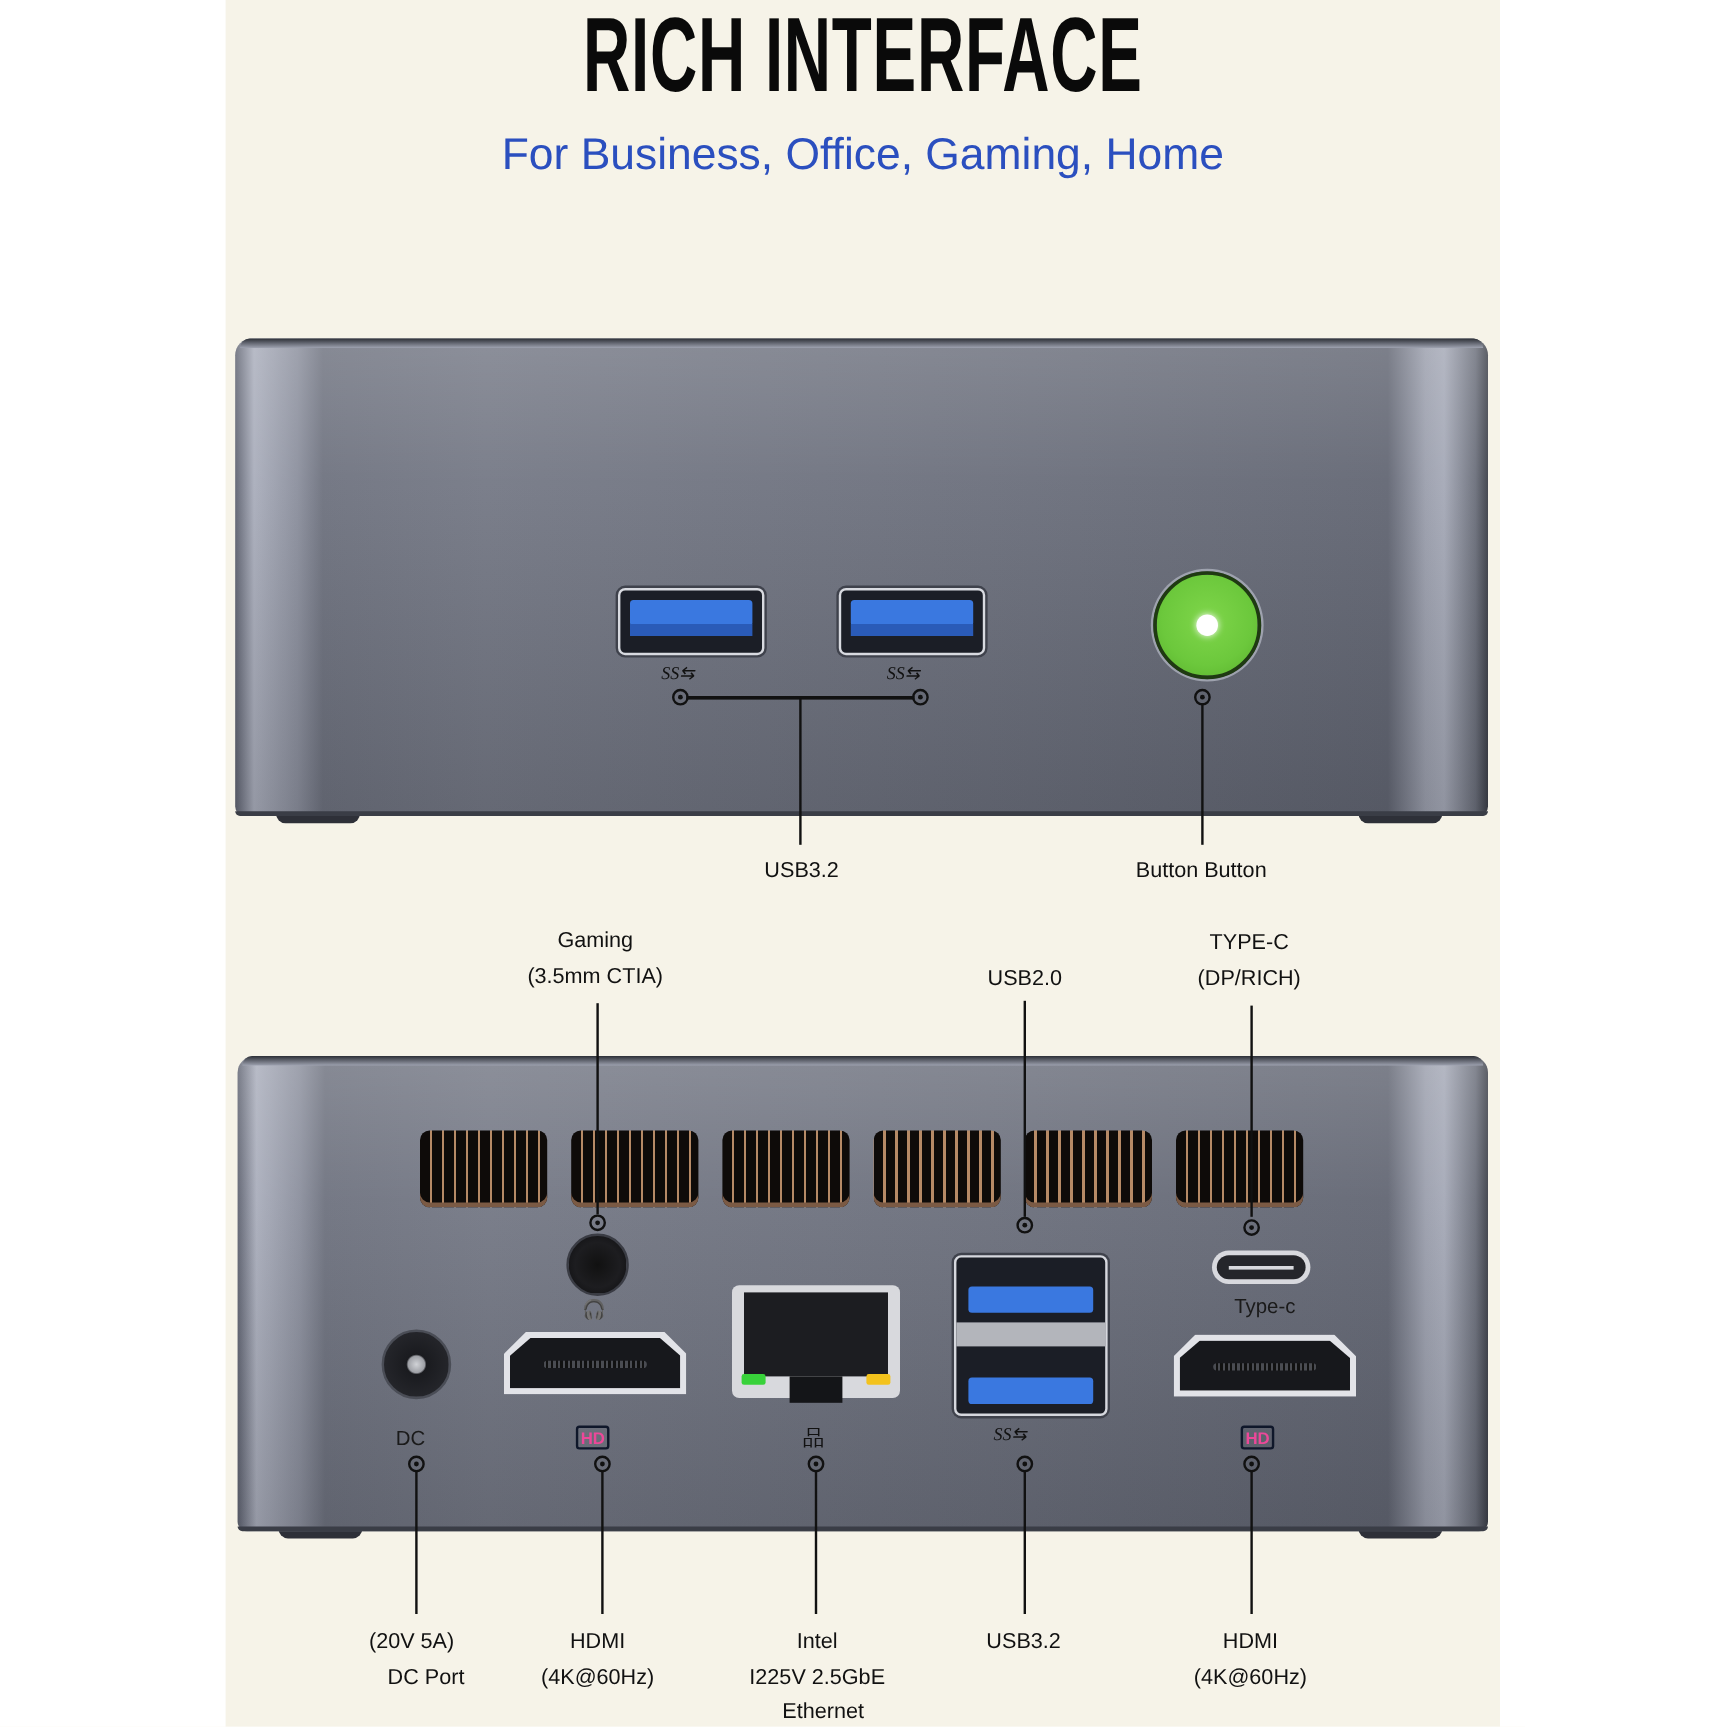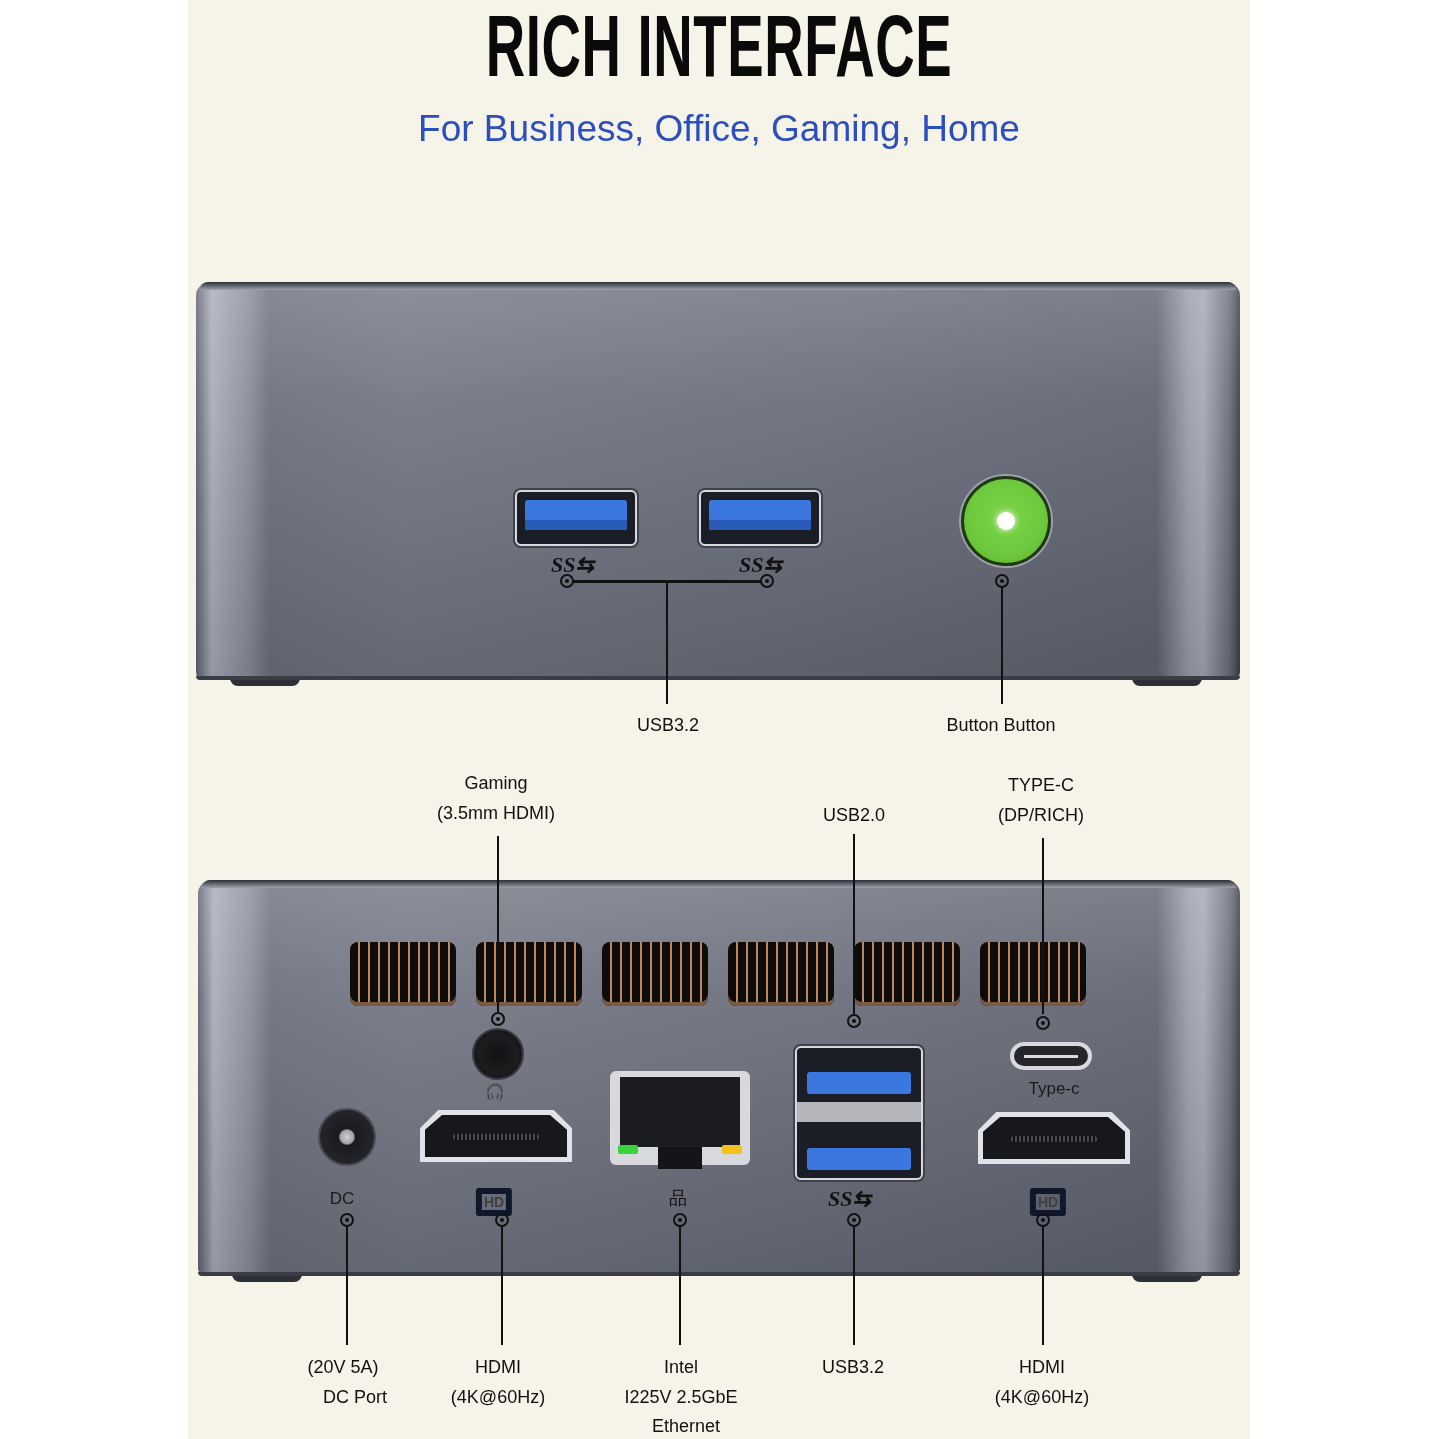--- a/index.html
+++ b/index.html
@@ -15,21 +15,21 @@
   .device .shade { position:absolute; inset:0; border-radius:inherit;
      background:linear-gradient(180deg,rgba(255,255,255,0.18) 0%,rgba(255,255,255,0.06) 30%,rgba(0,0,0,0.12) 100%); }
   .device .lip { position:absolute; left:4px; right:4px; top:0; height:8px; border-radius:14px 14px 0 0; background:linear-gradient(180deg,#2c2f36,#9ea2b0); }
   .device .bottomline { position:absolute; left:0; right:0; bottom:0; height:4px; background:#3a3d46; border-radius:0 0 8px 8px; }
   .foot { position:absolute; width:70px; height:8px; background:#2e3038; border-radius:0 0 8px 8px; }
 
   .usb-a { position:absolute; width:118px; height:52px; border:2px solid #d8dae0; border-radius:6px; background:#1b1e26; box-shadow:0 0 0 2px #3f424c; }
   .usb-a .tongue { position:absolute; left:8px; right:8px; top:8px; height:22px; background:#3a78e0; border-radius:3px; }
   .usb-a .tongue:after { content:""; position:absolute; left:0; right:0; bottom:-8px; height:10px; background:#2a5bb8; }
 
-  .ss { position:absolute; font-style:italic; font-size:22px; color:#111; font-family:"Liberation Serif", serif;font-weight:bold; }
+  .ss { position:absolute; font-style:italic; font-size:15px; color:#111; font-family:"Liberation Serif", serif; }
   .dot { position:absolute; width:10px; height:10px; border:2px solid #111; border-radius:50%; background:transparent; }
   .dot:after { content:""; position:absolute; left:3px; top:3px; width:4px; height:4px; background:#111; border-radius:50%; }
   .vline { position:absolute; width:2px; background:#111; }
   .hline { position:absolute; height:3px; background:#111; }
 
   .power { position:absolute; width:84px; height:84px; border-radius:50%; background:radial-gradient(circle at 50% 45%,#7fd64a 0%,#6cc83c 60%,#58b02c 100%); border:3px solid #1f3a12; box-shadow:0 0 0 2px #9ea2ae; }
   .power .led { position:absolute; left:33px; top:33px; width:18px; height:18px; border-radius:50%; background:#fff; box-shadow:0 0 6px #fff; }
 
   .vent { position:absolute; width:106px; height:64px; border-radius:8px; background:repeating-linear-gradient(90deg,#0e0b09 0px,#0e0b09 8px,#b68a66 8px,#b68a66 10px); box-shadow:inset 0 -4px 0 #7b5a44; }
 
@@ -43,21 +43,21 @@
   .rj45 .tab { position:absolute; left:48px; width:44px; top:76px; height:22px; background:#141518; }
   .led-g { position:absolute; left:8px; top:74px; width:20px; height:9px; background:#38d23a; border-radius:2px; }
   .led-y { position:absolute; right:8px; top:74px; width:20px; height:9px; background:#f3c21c; border-radius:2px; }
   .usb-stack { position:absolute; width:124px; height:130px; border:2px solid #d6d8de; border-radius:6px; background:#1b1e26; box-shadow:0 0 0 2px #3f424c; }
   .usb-stack .p { position:absolute; left:10px; right:10px; height:22px; background:#3a78e0; border-radius:3px; }
   .usb-stack .mid { position:absolute; left:0; right:0; top:54px; height:20px; background:#b3b5bb; }
   .typec { position:absolute; width:82px; height:28px; border-radius:14px; background:#d8d9de; }
   .typec .in { position:absolute; left:4px; right:4px; top:4px; bottom:4px; border-radius:10px; background:#25262b; }
   .typec .in:after { content:""; position:absolute; left:10px; right:10px; top:9px; height:3px; background:#d8d9de; }
   .smalltxt { position:absolute; font-size:17px; color:#1a1a1a; transform:translateX(-50%); white-space:nowrap; }
-  .hdbox { position:absolute; font-size:14px; font-weight:bold; color:#404040; border:6px solid #0f172a; border-radius:3px; padding:0 2px; line-height:16px; transform:translateX(-50%); }
+  .hdbox { position:absolute; font-size:14px; font-weight:bold; color:#ec4899; border:2px solid #0f172a; border-radius:3px; padding:0 2px; line-height:16px; transform:translateX(-50%); }
   .icon-glyph { position:absolute; font-size:18px; color:#111; transform:translateX(-50%); }
 </style>
 </head>
 <body>
 
 <div class="panel"></div>
 
 <div class="title">RICH INTERFACE</div>
 <div class="subtitle">For Business, Office, Gaming, Home</div>
 
@@ -85,21 +85,21 @@
 <div class="power" style="left:961px; top:476px;">
     <div class="led"></div>
   </div>
 <div class="dot" style="left:995px; top:574px;"></div>
 <div class="vline" style="left:1001px; top:586px; height:118px;"></div>
 
 <div class="label" style="left:668px; top:710px;">USB3.2</div>
 <div class="label" style="left:1001px; top:710px;">Button Button</div>
 
 <div class="label" style="left:496px; top:768px;">Gaming</div>
-<div class="label" style="left:496px; top:798px;">(3.5mm HDMI)</div>
+<div class="label" style="left:496px; top:798px;">(3.5mm CTIA)</div>
 <div class="label" style="left:854px; top:800px;">USB2.0</div>
 <div class="label" style="left:1041px; top:770px;">TYPE-C</div>
 <div class="label" style="left:1041px; top:800px;">(DP/RICH)</div>
 
 <div class="foot" style="left:232px; top:1274px;"></div>
 <div class="foot" style="left:1132px; top:1274px;"></div>
 <div class="device" style="left:198px; top:880px; width:1042px; height:396px;">
   <div class="shade"></div>
   <div class="lip"></div>
   <div class="bottomline"></div>

